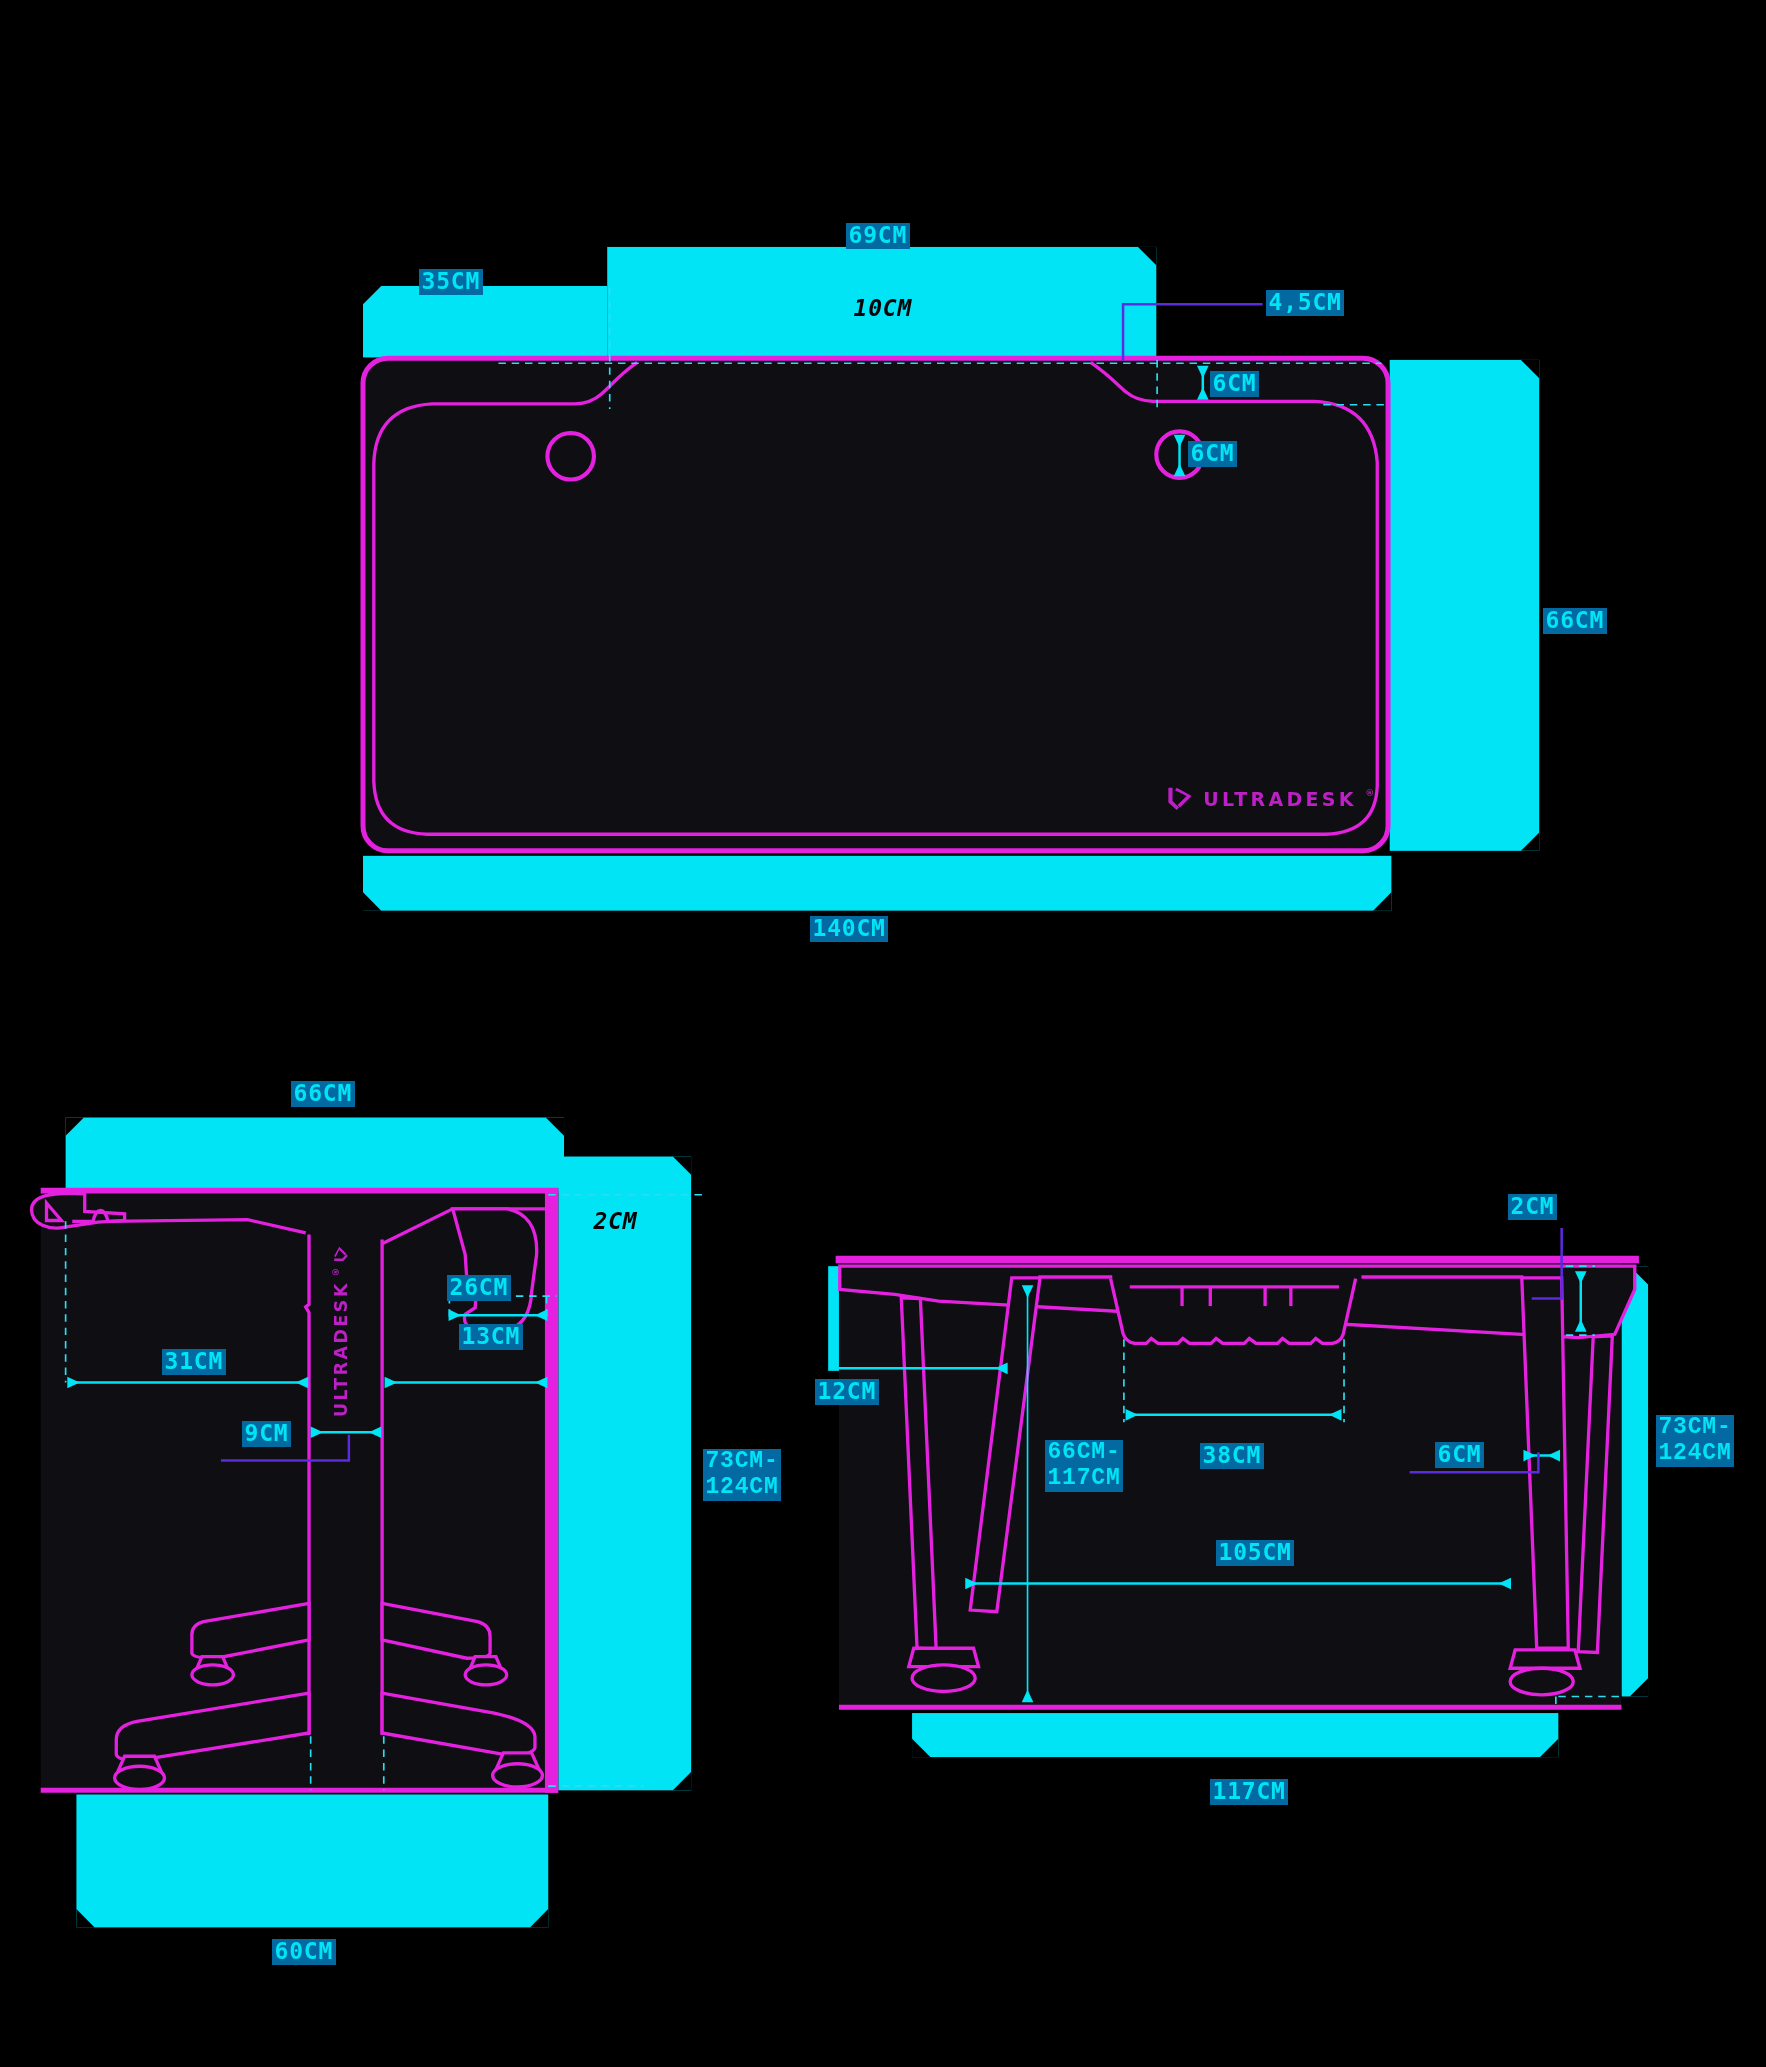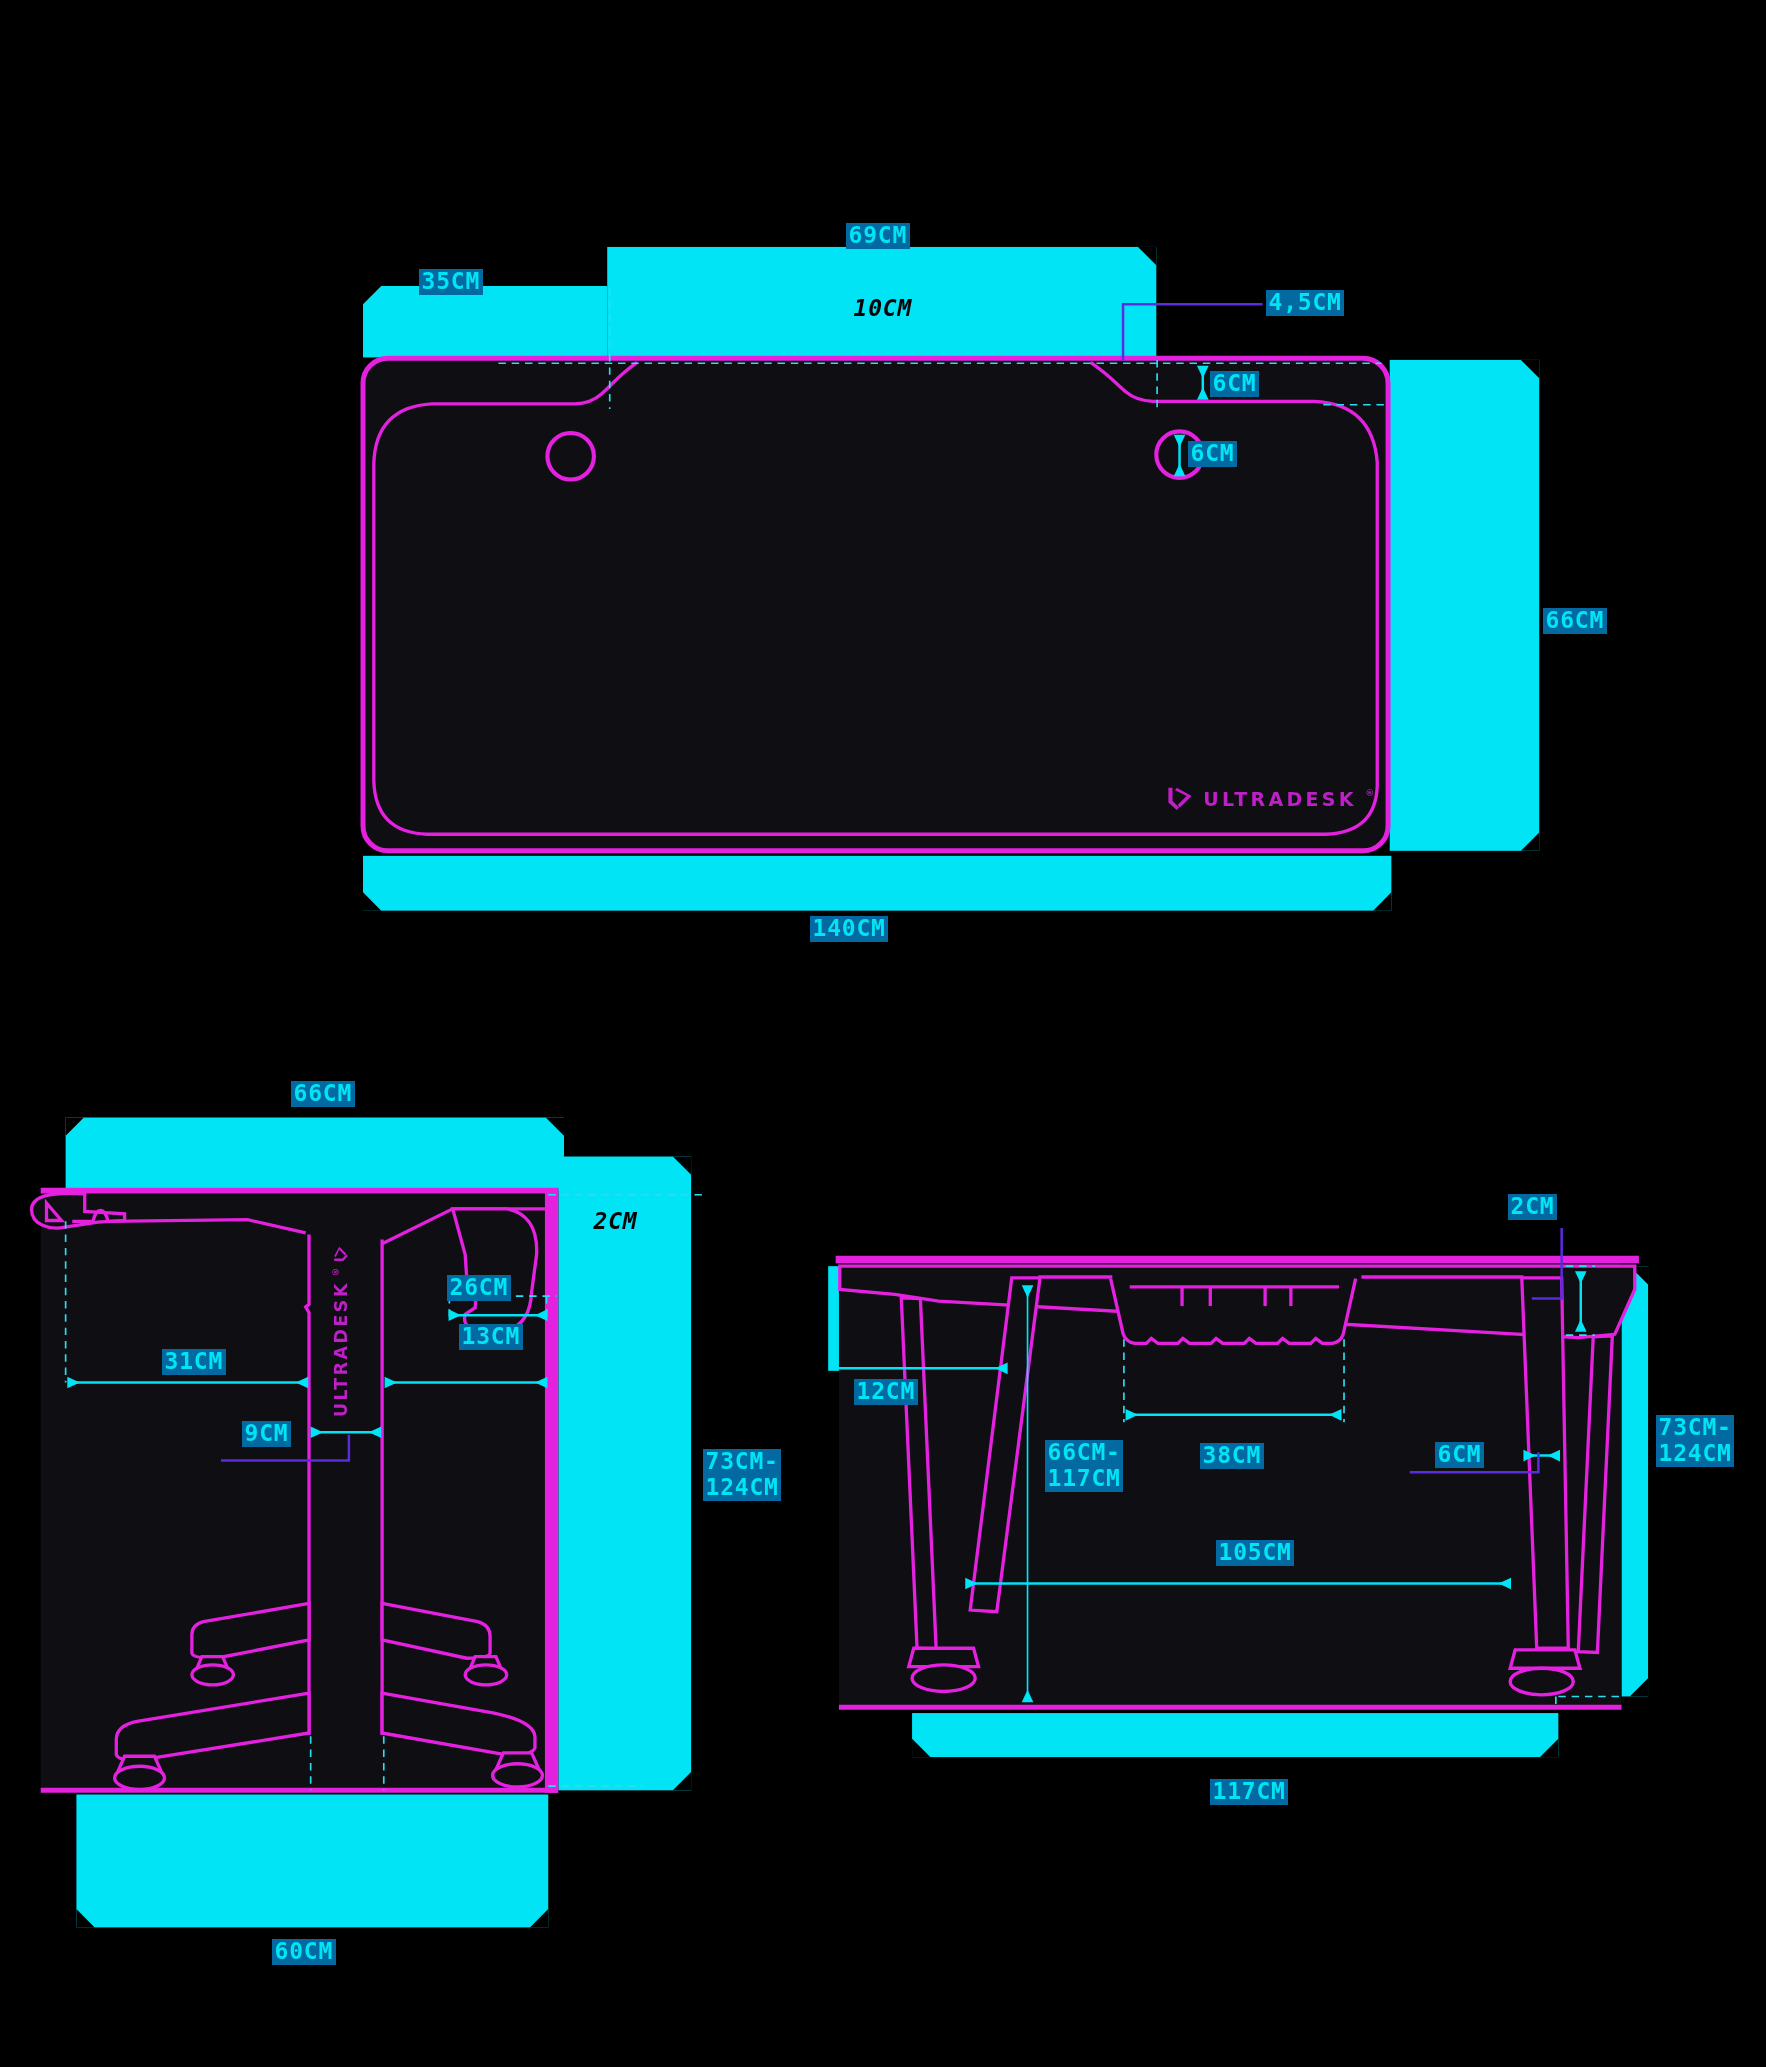--- a/index.html
+++ b/index.html
@@ -2,21 +2,21 @@
 <html style="font-size:13.3px"><head>
 <meta charset="utf-8">
 <style>
   html,body{margin:0;padding:0;background:#000;}
   .canvas{position:relative;width:1766px;height:2068px;background:#000;overflow:hidden;
           font-family:"DejaVu Sans Mono", monospace;}
   svg.linework{position:absolute;left:0;top:0;width:1766px;height:2068px;}
   .dim{position:absolute;font:bold 23px "DejaVu Sans Mono", monospace;color:#00e4f6;
        background:#0369a1;line-height:1.12;letter-spacing:0.8px;padding:0 2.5px;white-space:pre;}
   .dim.on-cyan{color:#050508;background:transparent;font-style:italic;}
-  .dim.two{text-align:left;}
+  .dim.two{text-align:left;font-family:Liberation Mono, monospace;}
   .brand{position:absolute;display:flex;align-items:center;gap:8.3px;color:#bf1fc6;}
   .brand .word{font:bold 19px "DejaVu Sans", sans-serif;letter-spacing:3.3px;}
   .brand .reg{font:bold 9.1px "DejaVu Sans", sans-serif;transform:translateY(-5.8px);}
   .brand-vert{position:absolute;left:331px;top:1417px;transform-origin:0 0;
       transform:rotate(-90deg);width:179px;color:#bf1fc6;display:flex;align-items:center;gap:5px;}
   .brand-vert .word{font:bold 17.4px "DejaVu Sans", sans-serif;letter-spacing:2.5px;}
   .brand-vert .reg{font:bold 8.3px "DejaVu Sans", sans-serif;transform:translateY(-5px);}
 </style>
 </head>
 <body>
@@ -207,21 +207,21 @@
 <div class="dim" style="left:291px;top:1081px">66CM</div>
 <div class="dim on-cyan" style="left:591px;top:1209px">2CM</div>
 <div class="dim" style="left:459px;top:1324px">13CM</div>
 <div class="dim" style="left:162px;top:1349px">31CM</div>
 <div class="dim" style="left:447px;top:1275px">26CM</div>
 <div class="dim" style="left:242px;top:1421px">9CM</div>
 <div class="dim two" style="left:703px;top:1449px"><span>73CM-</span><br><span>124CM</span></div>
 <div class="dim" style="left:272px;top:1939px">60CM</div>
 
 <div class="dim" style="left:1508px;top:1194px">2CM</div>
-<div class="dim" style="left:854px;top:1379px">12CM</div>
+<div class="dim" style="left:815px;top:1379px">12CM</div>
 <div class="dim" style="left:1200px;top:1443px">38CM</div>
 <div class="dim two" style="left:1045px;top:1440px"><span>66CM-</span><br><span>117CM</span></div>
 <div class="dim" style="left:1435px;top:1442px">6CM</div>
 <div class="dim" style="left:1216px;top:1540px">105CM</div>
 <div class="dim two" style="left:1656px;top:1415px"><span>73CM-</span><br><span>124CM</span></div>
 <div class="dim" style="left:1210px;top:1779px">117CM</div>
 
 <div class="brand" style="left:1165px;top:786px">
   <svg width="30" height="26.6" viewBox="0 0 36 32">
     <path d="M4,2 L4,20 L14,29 L17,26 L9,18 L9,2 Z" fill="#bf1fc6"></path>

